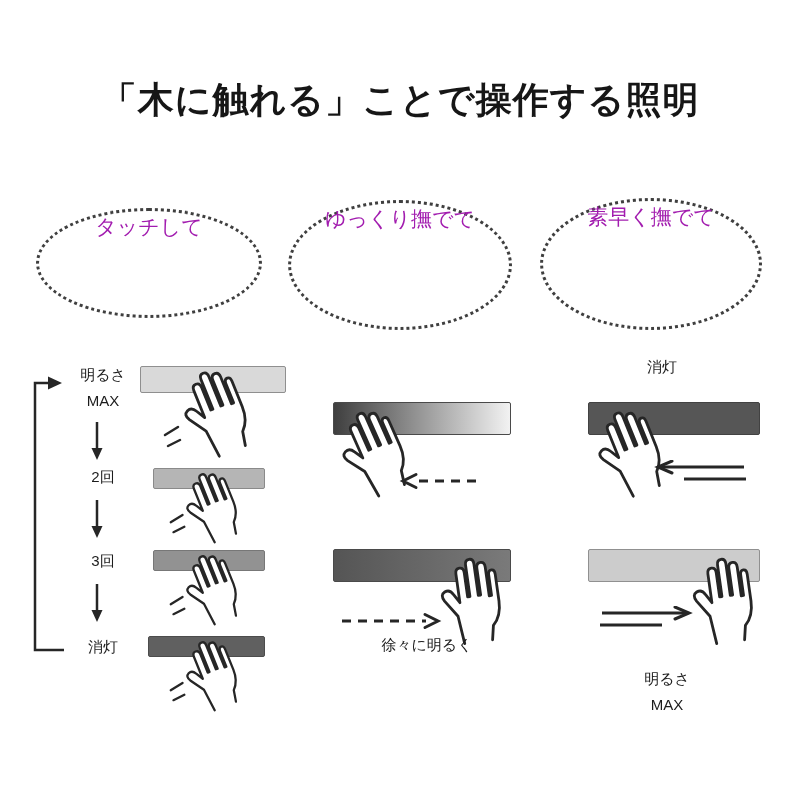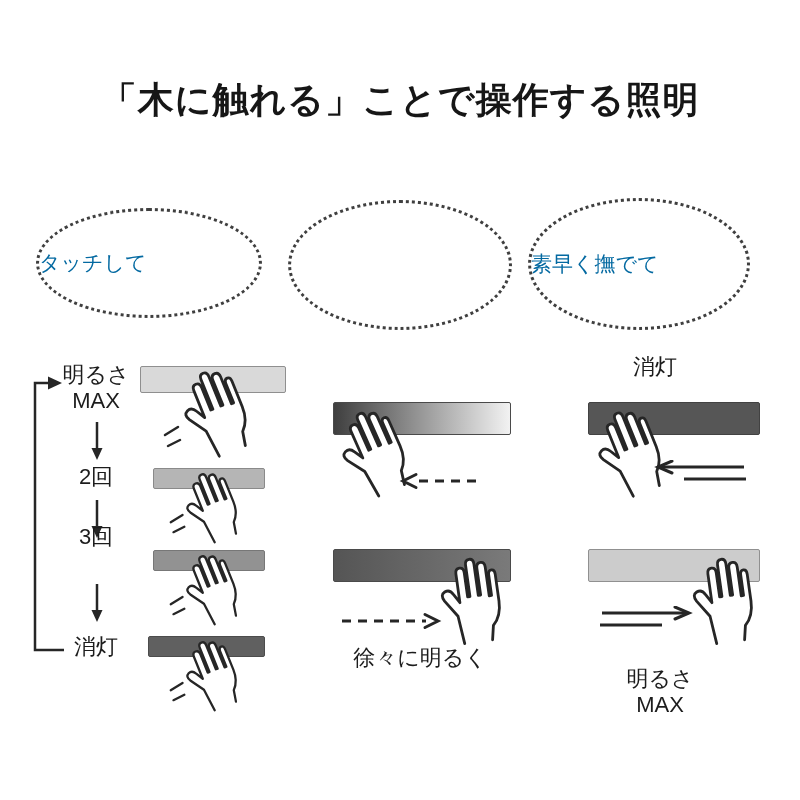--- a/index.html
+++ b/index.html
@@ -4,27 +4,27 @@
 <style>
   * { margin:0; padding:0; box-sizing:border-box; }
   html,body { width:800px; height:800px; background:#fff; }
   body { font-family:"Liberation Sans","DejaVu Sans",sans-serif; color:var(--ink,#262626); }
   .stage { position:relative; width:800px; height:800px; background:#fff; overflow:hidden; }
 
   .title { position:absolute; top:76px; left:0; width:100%; text-align:center;
            font-size:36px; font-weight:bold; letter-spacing:1px; color:#161616; }
 
   .bubble { position:absolute; border:3px dotted #3f3f3f; border-radius:50%;
-            display:flex; flex-direction:row; align-items:center; justify-content:space-between;
-            text-align:center; font-size:21px; line-height:1.55; color:#0369a1; }
+            display:flex; flex-direction:column; align-items:center; justify-content:space-between;
+            text-align:center; font-size:21px; line-height:1.55; color:#a21caf; }
   .bubble-touch { left:36px; top:208px; width:226px; height:110px; }
   .bubble-slow  { left:288px; top:200px; width:224px; height:130px; }
-  .bubble-fast  { left:528px; top:198px; width:222px; height:132px; }
+  .bubble-fast  { left:540px; top:198px; width:222px; height:132px; }
 
-  .label { position:absolute; font-size:22px; text-align:center; color:#1c1c1c; line-height:26px; }
+  .label { position:absolute; font-size:15px; text-align:center; color:#1c1c1c; line-height:26px;margin-left:7px; }
 
   .bar { position:absolute; border-radius:2px; }
   .bar-max      { left:140px; top:366px; width:146px; height:27px; background:var(--bar-max,#d9d9d9); border:1px solid #8f8f8f; }
   .bar-level2   { left:153px; top:468px; width:112px; height:21px; background:var(--bar-level2,#b5b5b5); border:1px solid #8a8a8a; }
   .bar-level3   { left:153px; top:550px; width:112px; height:21px; background:var(--bar-level3,#929292); border:1px solid #777; }
   .bar-off      { left:148px; top:636px; width:117px; height:21px; background:var(--bar-off,#606060); border:1px solid #4c4c4c; }
   .bar-dim      { left:333px; top:402px; width:178px; height:33px; border:1px solid #4a4a4a;
                   background:linear-gradient(to right, var(--dim-gradient-start,#3f3f3f), var(--dim-gradient-end,#f2f2f2)); }
   .bar-brighten { left:333px; top:549px; width:178px; height:33px; border:1px solid #4a4a4a;
                   background:linear-gradient(to right, var(--brighten-gradient-start,#555), var(--brighten-gradient-end,#7a7a7a)); }
@@ -49,20 +49,21 @@
 </svg>
 
 <div class="stage">
 
   <div class="title">「木に触れる」ことで操作する照明</div>
 
   <div class="bubble bubble-touch">
     <div>タッチして</div>
   </div>
   <div class="bubble bubble-slow">
+    <div>ゆっくり撫でて</div>
   </div>
   <div class="bubble bubble-fast">
     <div>素早く撫でて</div>
   </div>
 
   <svg class="icon" style="left:24px; top:370px; width:46px; height:292px" viewBox="0 0 46 292">
     <polyline points="40,280 11,280 11,13 24,13" fill="none" stroke="var(--ink,#262626)" stroke-width="2.5"></polyline>
     <polygon points="38,13 24,6.5 24,19.5" fill="var(--ink,#262626)"></polygon>
   </svg>
 
@@ -72,21 +73,21 @@
   </div>
   <svg class="icon" style="left:89px; top:422px; width:16px; height:38px" viewBox="0 0 16 38">
     <line x1="8" y1="0" x2="8" y2="27" stroke="var(--ink,#262626)" stroke-width="2.5"></line>
     <polygon points="8,38 2.5,26 13.5,26" fill="var(--ink,#262626)"></polygon>
   </svg>
   <div class="label" style="left:56px; top:464px; width:80px;text-align:center;">2回</div>
   <svg class="icon" style="left:89px; top:500px; width:16px; height:38px" viewBox="0 0 16 38">
     <line x1="8" y1="0" x2="8" y2="27" stroke="var(--ink,#262626)" stroke-width="2.5"></line>
     <polygon points="8,38 2.5,26 13.5,26" fill="var(--ink,#262626)"></polygon>
   </svg>
-  <div class="label" style="left:56px; top:524px; width:80px;">3回</div>
+  <div class="label" style="left:56px; top:548px; width:80px;">3回</div>
   <svg class="icon" style="left:89px; top:584px; width:16px; height:38px" viewBox="0 0 16 38">
     <line x1="8" y1="0" x2="8" y2="27" stroke="var(--ink,#262626)" stroke-width="2.5"></line>
     <polygon points="8,38 2.5,26 13.5,26" fill="var(--ink,#262626)"></polygon>
   </svg>
   <div class="label" style="left:56px; top:634px; width:80px;">消灯</div>
 
   <div class="bar bar-max"></div>
   <svg class="hand" style="left:184px; top:368px; width:64px; height:90px; transform:rotate(-22deg)" viewBox="0 0 68 96">
       <use href="#hand-shape"></use>
     </svg>
@@ -130,21 +131,21 @@
 
   <div class="bar bar-brighten"></div>
   <svg class="hand" style="left:440px; top:556px; width:64px; height:90px; transform:rotate(-8deg)" viewBox="0 0 68 96">
       <use href="#hand-shape"></use>
     </svg>
   <svg class="icon" style="left:338px; top:612px; width:105px; height:18px" viewBox="0 0 105 18">
     <line x1="4" y1="9" x2="88" y2="9" stroke="var(--ink,#262626)" stroke-width="3" stroke-dasharray="9 7"></line>
     <polyline points="87,2.5 100,9 87,15.5" fill="none" stroke="var(--ink,#262626)" stroke-width="3" stroke-linecap="round"></polyline>
   </svg>
 
-  <div class="label" style="left:330px; top:645px; width:180px;">徐々に明るく</div>
+  <div class="label" style="left:330px; top:632px; width:180px;">徐々に明るく</div>
 
   <div class="label" style="left:565px; top:354px; width:180px;">消灯</div>
 
   <div class="bar bar-fast-off"></div>
   <svg class="hand" style="left:598px; top:408px; width:64px; height:90px; transform:rotate(-22deg)" viewBox="0 0 68 96">
       <use href="#hand-shape"></use>
     </svg>
   <svg class="icon" style="left:648px; top:460px; width:100px; height:26px" viewBox="0 0 100 26">
     <line x1="96" y1="7" x2="12" y2="7" stroke="var(--ink,#262626)" stroke-width="3"></line>
     <polyline points="24,1 10,7 24,13" fill="none" stroke="var(--ink,#262626)" stroke-width="3" stroke-linecap="round"></polyline>

